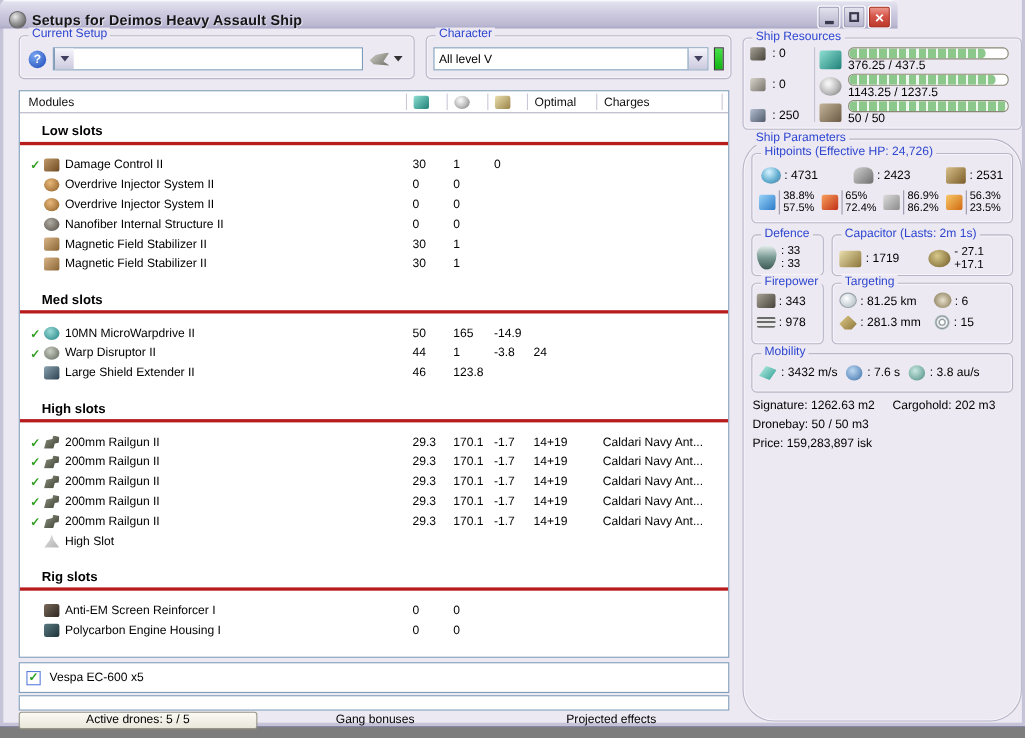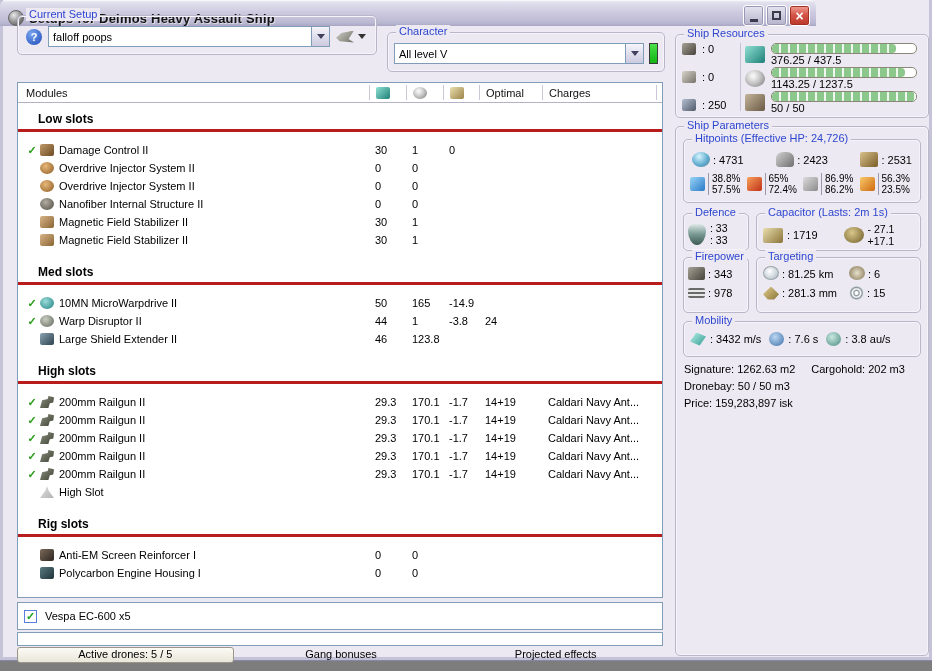--- a/index.html
+++ b/index.html
@@ -132,28 +132,27 @@
         <div class="min-glyph"></div>
       </div>
     <div class="winbtn">
         <div class="max-glyph"></div>
       </div>
     <div class="winbtn close">
         <span>×</span>
       </div>
   </div>
 
-  <div class="gbox" style="left:14px;top:15px;width:360px;height:40px;">
+  <div class="gbox" style="left:14px;top:32px;width:360px;height:40px;">
     <span class="legend">Current Setup</span>
     <div style="display:flex;align-items:center;gap:6px;padding:10px 0 0 8px;">
       <div class="help-circle">
           <span>?</span>
         </div>
       <div class="combo" style="width:282px;">
-        <span class="val">falloff poops</span>
         <span class="btn">
             <span class="tri"></span>
           </span>
       </div>
       <div class="ship-menu">
         <span class="ship-glyph"></span>
         <span class="tri" style="border-top-color:#333;"></span>
       </div>
     </div>
   </div>
@@ -440,21 +439,21 @@
       </span>
     <span class="drone-label">Vespa EC-600 x5</span>
   </div>
   <div class="empty-box"></div>
   <div class="tabs" id="bottom-tabs">
       <div class="tab active">Active drones: 5 / 5</div>
       <div class="tab">Gang bonuses</div>
       <div class="tab">Projected effects</div>
     </div>
 
-  <div class="gbox" style="left:672px;top:126px;width:254px;height:530px;">
+  <div class="gbox" style="left:672px;top:126px;width:254px;height:530px;border-radius:29px;">
     <span class="legend">Ship Parameters</span>
 
     <div class="gbox mini-panel" style="left:7px;top:12px;width:238px;height:64px;">
       <span class="legend">Hitpoints (Effective HP: 24,726)</span>
       <div class="hp-row1">
         <span class="hp-pair">
             <span class="icon i-shield-hp-icon"></span>
             <span class="stat">: 4731</span>
           </span>
         <span class="hp-pair">

